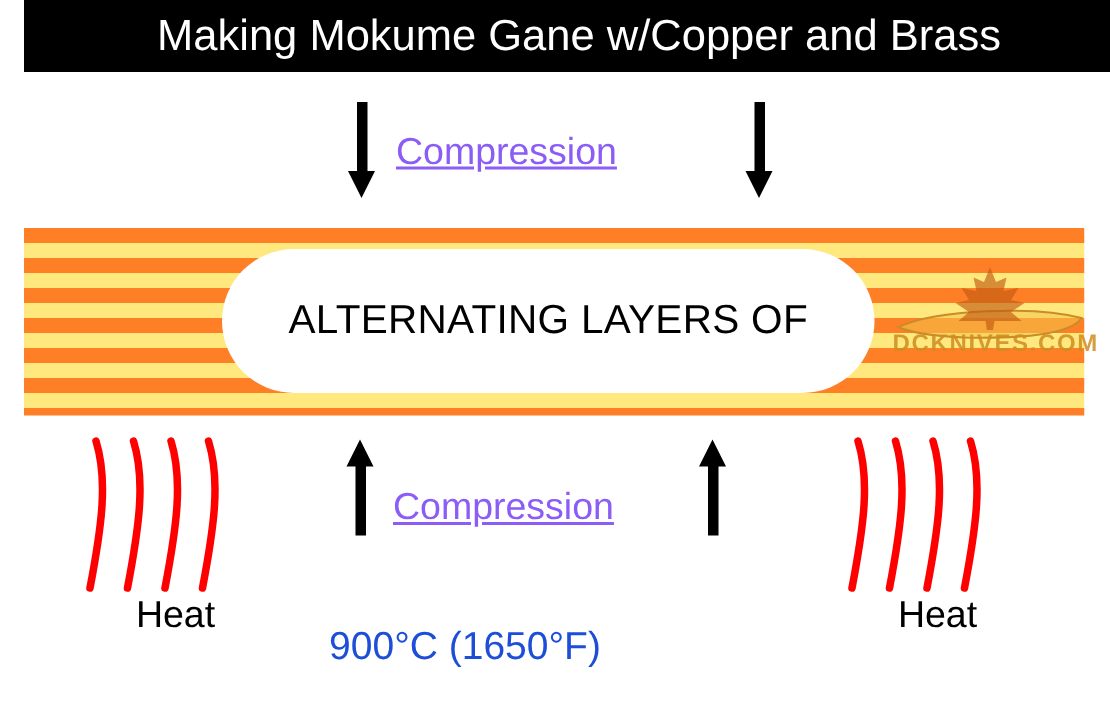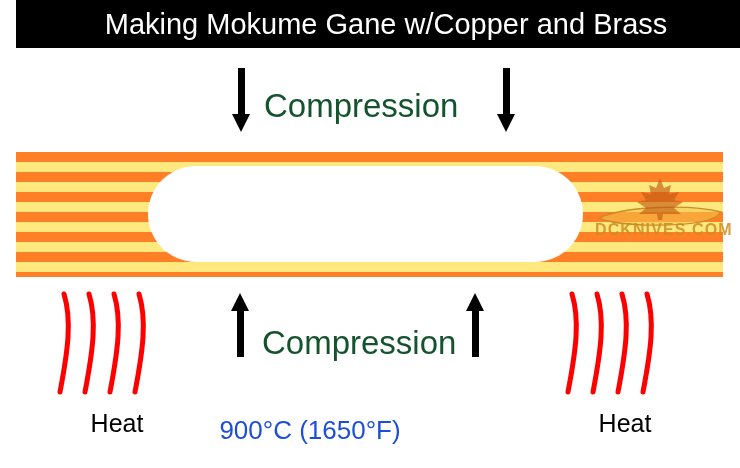--- a/index.html
+++ b/index.html
@@ -62,24 +62,25 @@
   }
   .arrow-up .arrow-shaft { bottom: 0; height: 48px; }
   .arrow-up .arrow-head {
     bottom: 46px;
     border-bottom: 18px solid #000000;
   }
 
   
   .compression-label {
     position: absolute;
-    font-size: 33px;
-    color: #14532d;
+    font-size: 25px;
+    color: #8b5cf6;
     white-space: nowrap;
     line-height: 1;
+    text-decoration: underline;
   }
 
   
   #compression-top-arrow-left  { left: 232px; top: 68px; width: 19px; height: 66px; }
   #compression-top-arrow-right { left: 497px; top: 68px; width: 19px; height: 66px; }
   #compression-top-label { left: 264px; top: 89px; }
 
   
   #compression-bottom-arrow-left  { left: 231px; top: 291px; width: 19px; height: 66px; }
   #compression-bottom-arrow-right { left: 466px; top: 291px; width: 19px; height: 66px; }
@@ -154,21 +155,20 @@
     width: 130px;
     height: 110px;
     display: block;
   }
   .heat-label {
     width: 130px;
     text-align: center;
     font-size: 25px;
     color: #000000;
     line-height: 1;
-    margin-top: 13px;
   }
 
   
   #temperature {
     position: absolute;
     left: 0;
     top: 417px;
     width: 620px;
     text-align: center;
     font-size: 26px;
@@ -215,20 +215,21 @@
   <svg width="130" height="66" viewBox="0 0 130 66" xmlns="http://www.w3.org/2000/svg">
 
     <path d="M4 42 C 30 30, 95 28, 126 36 C 120 46, 90 50, 48 49 C 28 48, 12 46, 4 42 Z" fill="#F2C44A" fill-opacity="0.55" stroke="#C98C28" stroke-width="1.4"></path>
 
     <path d="M65 2 L69 12 L76 9 L74 18 L84 16 L79 24 L88 26 L79 32 L86 38 L68 38 L67 44 L63 44 L62 38 L44 38 L51 32 L42 26 L51 24 L46 16 L56 18 L54 9 L61 12 Z" fill="#C25A12" fill-opacity="0.65"></path>
   </svg>
   <div id="watermark-text">DCKNIVES.COM</div>
 </div>
 
 <div id="callout">
+  <div class="callout-line">ALTERNATING LAYERS OF</div>
 </div>
 
 <div class="arrow arrow-up" id="compression-bottom-arrow-left">
   <div class="arrow-shaft"></div>
   <div class="arrow-head"></div>
 </div>
 
 <div class="compression-label" id="compression-bottom-label">Compression</div>
 
 <div class="arrow arrow-up" id="compression-bottom-arrow-right">

